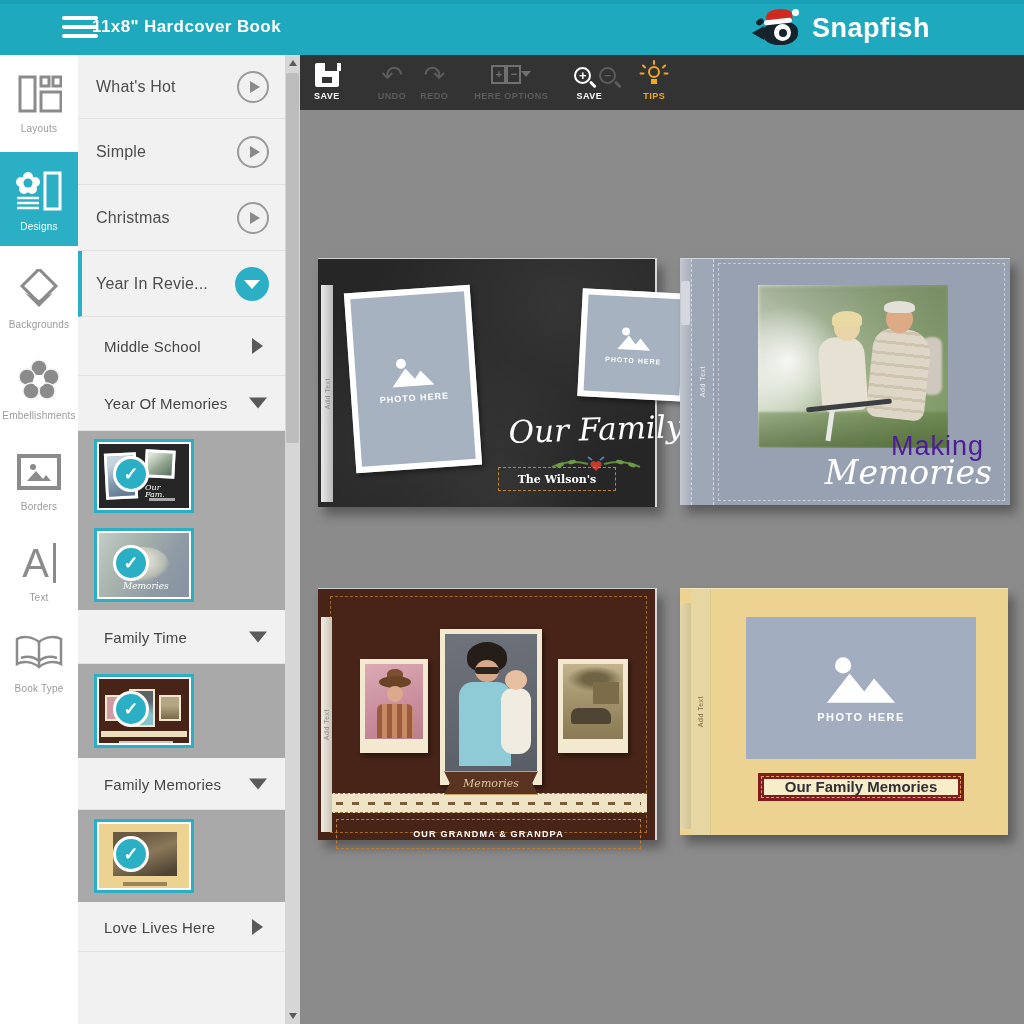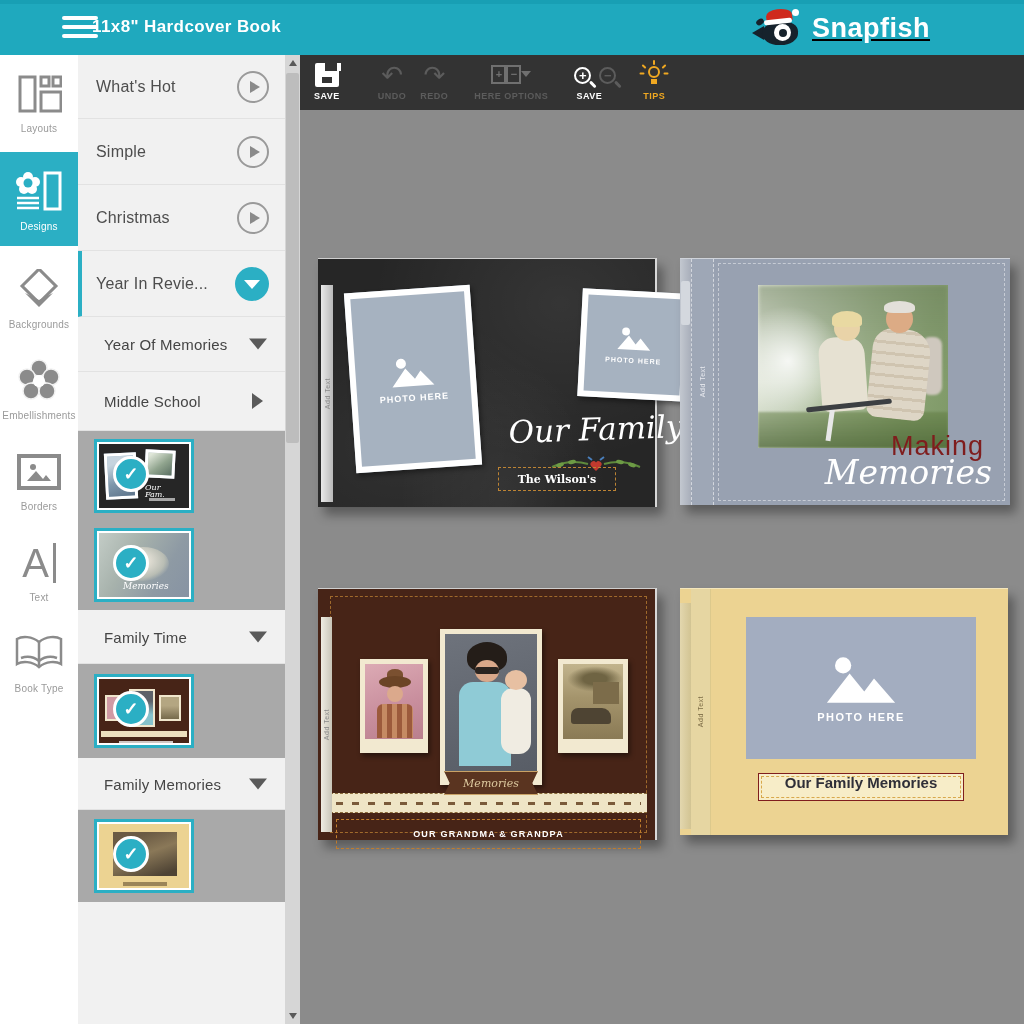--- a/index.html
+++ b/index.html
@@ -6,21 +6,21 @@
   html,body { width:1024px; height:1024px; overflow:hidden; }
   body { font-family:"Liberation Sans", sans-serif; background:#8b8b8b; position:relative; }
   .app { position:absolute; inset:0; width:1024px; height:1024px; }
 
   
   .header { position:absolute; left:0; top:0; width:1024px; height:55px;
     background:linear-gradient(180deg,#189fb4 0 4px,#1fa9be 4px 100%); z-index:30; }
   .hamburger { position:absolute; left:62px; top:16px; width:36px; height:24px; cursor:pointer; }
   .hamburger span { display:block; height:4px; background:#fff; border-radius:2px; margin-bottom:5px; }
   .app-title { position:absolute; left:92px; top:17px; color:#fff; font-size:17px; font-weight:bold; letter-spacing:.4px; }
-  .brand { position:absolute; left:752px; top:8px; height:40px; display:flex; align-items:center;text-decoration:underline; }
+  .brand { position:absolute; left:752px; top:8px; height:40px; display:flex; align-items:center; }
   .fish { position:relative; width:52px; height:38px; margin-right:8px; }
   .fish .body { position:absolute; left:10px; top:12px; width:36px; height:24px; background:#16222c; border-radius:55% 45% 50% 50%; }
   .fish .tail { position:absolute; left:0px; top:17px; width:0; height:0;
     border-right:12px solid #16222c; border-top:7px solid transparent; border-bottom:7px solid transparent; }
   .fish .fin { position:absolute; left:4px; top:10px; width:8px; height:6px; background:#16222c; border-radius:50%; transform:rotate(-30deg); }
   .fish .eye { position:absolute; left:22px; top:15px; width:17px; height:17px; background:#fff; border-radius:50%; }
   .fish .pupil { position:absolute; left:27px; top:20px; width:8px; height:8px; background:#16222c; border-radius:50%; }
   .fish .hat { position:absolute; left:14px; top:0px; width:26px; height:13px; background:#cf2a1d; border-radius:60% 70% 10% 10%; transform:rotate(-8deg); }
   .fish .hat-band { position:absolute; left:12px; top:10px; width:28px; height:5px; background:#fff; border-radius:3px; transform:rotate(-6deg); }
   .fish .pom { position:absolute; left:40px; top:0px; width:7px; height:7px; background:#fff; border-radius:50%; }
@@ -173,21 +173,21 @@
   .photo-bike .boy-body { position:absolute; left:62px; top:52px; width:46px; height:74px; background:#e6e1d2; border-radius:16px 18px 8px 8px; transform:rotate(-4deg); }
   .photo-bike .boy-head { position:absolute; left:76px; top:30px; width:26px; height:26px; background:#e9d3a8; border-radius:50%; }
   .photo-bike .boy-hair { position:absolute; left:74px; top:26px; width:30px; height:16px; background:#e9d9a2; border-radius:50% 50% 20% 20%; }
   .photo-bike .gp-body { position:absolute; left:112px; top:44px; width:58px; height:90px;
     background:repeating-linear-gradient(0deg,#ded6c6 0 8px,#cfc4b0 8px 11px); border-radius:20px 24px 10px 10px; transform:rotate(6deg); }
   .photo-bike .gp-head { position:absolute; left:128px; top:20px; width:27px; height:28px; background:#dcab85; border-radius:50%; }
   .photo-bike .gp-hair { position:absolute; left:126px; top:16px; width:31px; height:12px; background:#e3e0da; border-radius:50% 50% 30% 30%; }
   .photo-bike .bars { position:absolute; left:48px; top:118px; width:86px; height:5px; background:#3c3f42; border-radius:3px; transform:rotate(-6deg); }
   .photo-bike .wheelpost { position:absolute; left:70px; top:120px; width:5px; height:36px; background:#e8e8e8; transform:rotate(8deg); }
   .photo-bike .lady { position:absolute; right:6px; top:52px; width:20px; height:58px; background:#cfc8be; border-radius:8px; filter:blur(1px); }
-  .mm .making { position:absolute; right:26px; top:172px; font-size:27px; color:#7f1d1d; letter-spacing:1px; }
+  .mm .making { position:absolute; right:26px; top:172px; font-size:27px; color:#4c1d95; letter-spacing:1px; }
   .mm .memories { position:absolute; right:18px; top:194px; font-size:33px; }
 
   
   .book.brown { left:18px; top:478px; width:339px; height:252px; background:#472417; border-top:1px solid #cfcfcf; border-right:2px solid #d8d8d8; }
   .brown .spine-strip { left:3px; top:28px; bottom:8px; width:11px; background:linear-gradient(90deg,#efece2,#c9c5b8); }
   .brown .spine-text { color:#8a8a8a; }
   .brown .stitch { position:absolute; left:12px; right:8px; top:7px; bottom:7px; border:1px dashed #a06a2c; }
   .polaroid { position:absolute; background:#f2e9d0; box-shadow:2px 3px 5px rgba(0,0,0,.45); }
   .polaroid .img { position:absolute; left:5px; right:5px; top:5px; bottom:14px; }
   .pol-a { left:42px; top:70px; width:68px; height:94px; }
@@ -224,22 +224,22 @@
 
   
   .book.tan { left:380px; top:478px; width:328px; height:247px; background:#ecd392; border-top:1px solid #f4e6bc; }
   .tan .edge { position:absolute; left:0; top:14px; bottom:6px; width:11px; background:linear-gradient(90deg,#e3d7ae,#d2c493); }
   .tan .spine-strip { left:11px; top:0; bottom:0; width:20px; background:#e6d6a2; border-right:1px solid #dcc98c; }
   .tan .spine-text { color:#7c6c46; }
   .tan .big-ph { position:absolute; left:66px; top:28px; width:230px; height:142px; background:#a3adc0;
     display:flex; flex-direction:column; align-items:center; justify-content:center; }
   .tan .big-ph .ph-label { font-size:11px; letter-spacing:1.5px; }
   .tan .cap-box { position:absolute; left:78px; top:184px; width:206px; height:28px; background:#f7edc8;
-    border:1px solid #7f1d1d; outline:1px dashed #d8a84c; outline-offset:-4px;
-    display:flex; align-items:flex-start; justify-content:center; }
+    border:6px solid #7f1d1d; outline:1px dashed #d8a84c; outline-offset:-4px;
+    display:flex; align-items:flex-end; justify-content:center; }
   .tan .cap-box span { color:#2f2f38; font-size:15px; font-weight:bold; }
 
   .mt-icon { display:block; }
 </style>
 </head>
 <body>
 
 <div class="app">
 
   <div class="header">
@@ -360,27 +360,27 @@
         <span class="circle-arrow"></span>
       </div>
       <div class="row" style="height:66px">
         <span class="cat-label">Christmas</span>
         <span class="circle-arrow"></span>
       </div>
       <div class="row active" style="height:66px">
         <span class="cat-label">Year In Revie...</span>
         <span class="circle-down"></span>
       </div>
+      <div class="row sub" style="height:59px">
+        <span class="cat-label">Middle School</span>
+        <span class="tri-right"></span>
+      </div>
       <div class="row sub" style="height:55px">
         <span class="cat-label">Year Of Memories</span>
         <span class="tri-down"></span>
-      </div>
-      <div class="row sub" style="height:59px">
-        <span class="cat-label">Middle School</span>
-        <span class="tri-right"></span>
       </div>
       <div class="row thumb-row" style="height:89px">
         <div class="thumb">
           <div class="thumb-inner t-chalk">
             <div class="p1">
                 <i class="p1i"></i>
               </div>
             <div class="p2">
                 <i class="p2i"></i>
               </div>
@@ -427,20 +427,24 @@
       </div>
       <div class="row thumb-row" style="height:92px">
         <div class="thumb">
           <div class="thumb-inner t-tan">
             <div class="ph"></div>
               <div class="cap"></div>
             <div class="check-badge">✓</div>
           </div>
         </div>
       </div>
+      <div class="row sub" style="height:50px">
+        <span class="cat-label">Love Lives Here</span>
+        <span class="tri-right"></span>
+      </div>
       <div class="row" style="height:23px; border-bottom:none"></div>
     </div>
     <div class="panel-scroll">
       <div class="ps-arrow up"></div>
       <div class="ps-thumb"></div>
       <div class="ps-arrow down"></div>
     </div>
   </div>
 
   <div class="toolbar">

